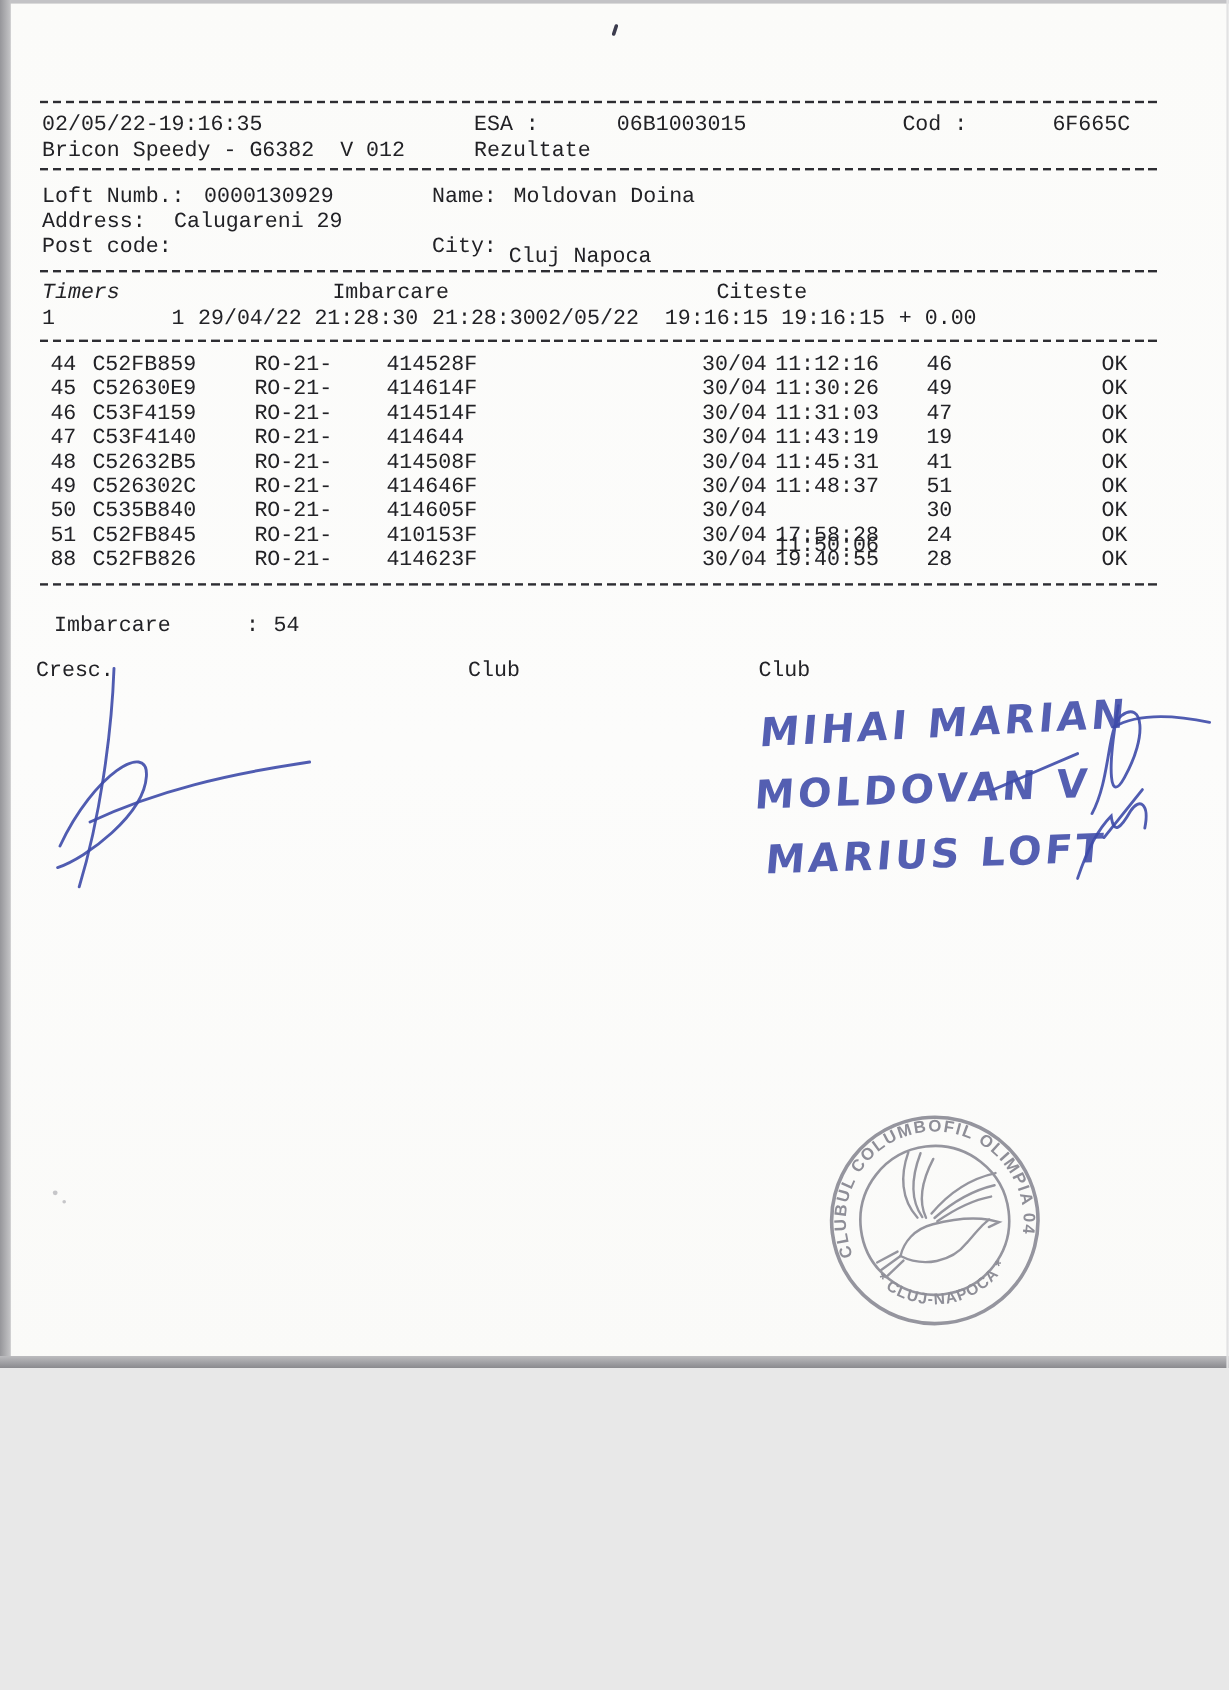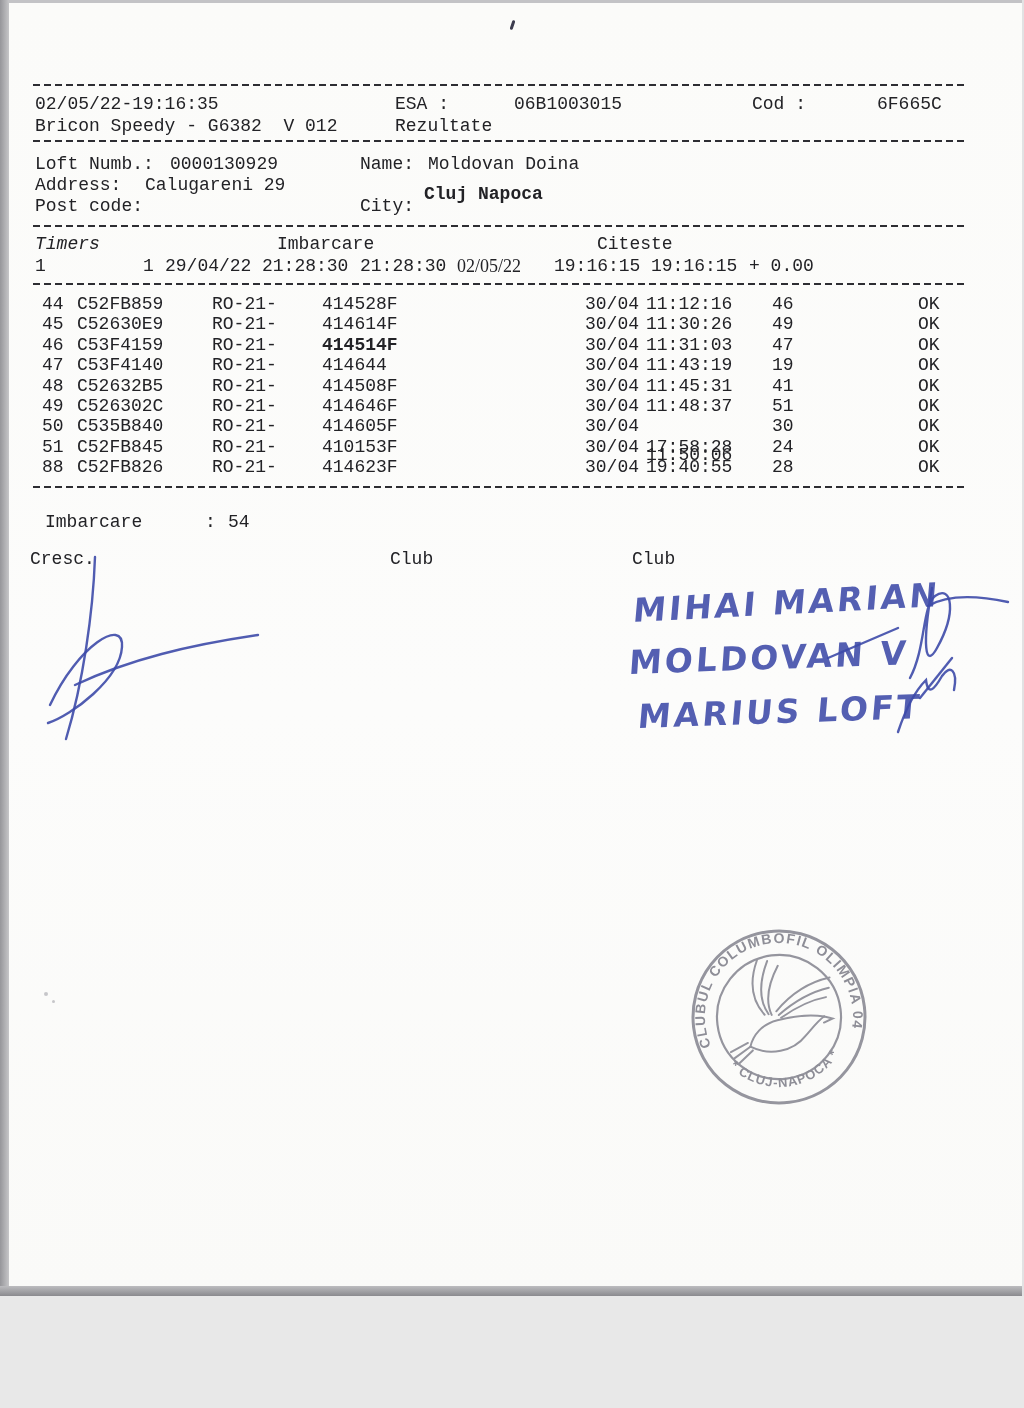--- a/index.html
+++ b/index.html
@@ -1,17 +1,17 @@
 <!DOCTYPE html>
 <html><head>
 <meta charset="utf-8">
 <style>
   html,body{margin:0;padding:0;background:#e8e8e8;}
   .page{
-    position:relative;width:1024px;height:1296px;margin:0 auto;
+    position:relative;width:1024px;height:1140px;margin:0 auto;
     background:linear-gradient(180deg,#fbfbf9 0%,#fcfcfb 55%,#fafaf8 100%);
     font-family:"Liberation Mono","DejaVu Sans Mono",monospace;
     font-size:18px;color:#222226;overflow:hidden;
   }
   .edge-left{position:absolute;left:0;top:0;width:9px;height:100%;
     background:linear-gradient(90deg,#96969a,#c6c6c8);}
   .edge-top{position:absolute;left:0;top:0;width:100%;height:3px;background:#c3c3c6;}
   .edge-bottom{position:absolute;left:0;bottom:0;width:100%;height:10px;
     background:linear-gradient(0deg,#8a8a8e,#bcbcbf);}
   .edge-right{position:absolute;right:0;top:0;width:2px;height:100%;background:#e2e2e3;}
@@ -66,32 +66,32 @@
   <span class="t" style="left:395px;top:116px;">Rezultate</span>
 
   <span class="t" style="left:35px;top:154px;">Loft Numb.:</span>
   <span class="t" style="left:170px;top:154px;">0000130929</span>
   <span class="t" style="left:360px;top:154px;">Name:</span>
   <span class="t" style="left:428px;top:154px;">Moldovan Doina</span>
   <span class="t" style="left:35px;top:175px;">Address:</span>
   <span class="t" style="left:145px;top:175px;">Calugareni 29</span>
   <span class="t" style="left:35px;top:196px;">Post code:</span>
   <span class="t" style="left:360px;top:196px;">City:</span>
-  <span class="t" style="left:424px;top:184px;font-weight:bold;">Cluj Napoca</span>
+  <span class="t" style="left:424px;top:204px;">Cluj Napoca</span>
 
   <span class="t" style="left:35px;top:234px;font-style:italic;">Timers</span>
   <span class="t" style="left:277px;top:234px;">Imbarcare</span>
   <span class="t" style="left:597px;top:234px;">Citeste</span>
   <div class="row-layer">
     <span style="left:35px;top:256px;">1</span>
     <span style="left:143px;top:256px;">1</span>
     <span style="left:165px;top:256px;">29/04/22</span>
     <span style="left:262px;top:256px;">21:28:30</span>
     <span style="left:360px;top:256px;">21:28:30</span>
-    <span style="left:457px;top:256px;font-family:Liberation Serif, serif;">02/05/22</span>
+    <span style="left:446px;top:256px;">02/05/22</span>
     <span style="left:554px;top:256px;">19:16:15</span>
     <span style="left:651px;top:256px;">19:16:15</span>
     <span style="left:749px;top:256px;">+ 0.00</span>
   </div>
 
   <div class="row-layer" id="results-table">
       <span style="left: 42px; top: 294px;">44</span>
       <span style="left: 77px; top: 294px;">C52FB859</span>
       <span style="left: 212px; top: 294px;">RO-21-</span>
       <span style="left: 322px; top: 294px;">414528F</span>
@@ -103,21 +103,21 @@
       <span style="left: 77px; top: 314px;">C52630E9</span>
       <span style="left: 212px; top: 314px;">RO-21-</span>
       <span style="left: 322px; top: 314px;">414614F</span>
       <span style="left: 585px; top: 314px;">30/04</span>
       <span style="left: 646px; top: 314px;">11:30:26</span>
       <span style="left: 772px; top: 314px;">49</span>
       <span style="left: 918px; top: 314px;">OK</span>
       <span style="left: 42px; top: 335px;">46</span>
       <span style="left: 77px; top: 335px;">C53F4159</span>
       <span style="left: 212px; top: 335px;">RO-21-</span>
-      <span style="left: 322px; top: 335px; font-weight: bold;">414514F</span>
+      <span style="left: 322px; top: 335px;">414514F</span>
       <span style="left: 585px; top: 335px;">30/04</span>
       <span style="left: 646px; top: 335px;">11:31:03</span>
       <span style="left: 772px; top: 335px;">47</span>
       <span style="left: 918px; top: 335px;">OK</span>
       <span style="left: 42px; top: 355px;">47</span>
       <span style="left: 77px; top: 355px;">C53F4140</span>
       <span style="left: 212px; top: 355px;">RO-21-</span>
       <span style="left: 322px; top: 355px;">414644</span>
       <span style="left: 585px; top: 355px;">30/04</span>
       <span style="left: 646px; top: 355px;">11:43:19</span>

